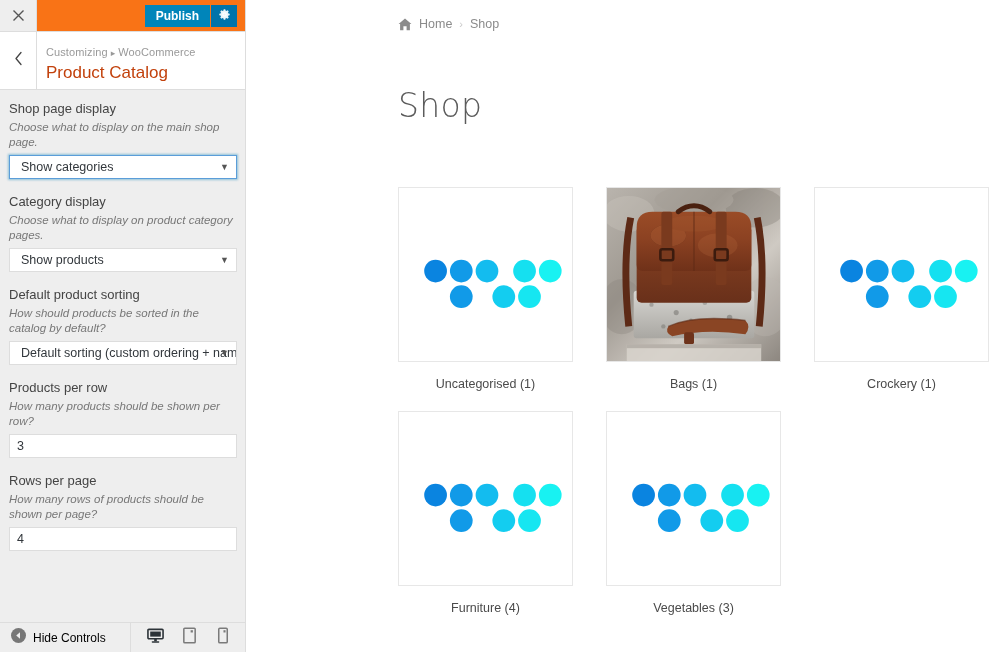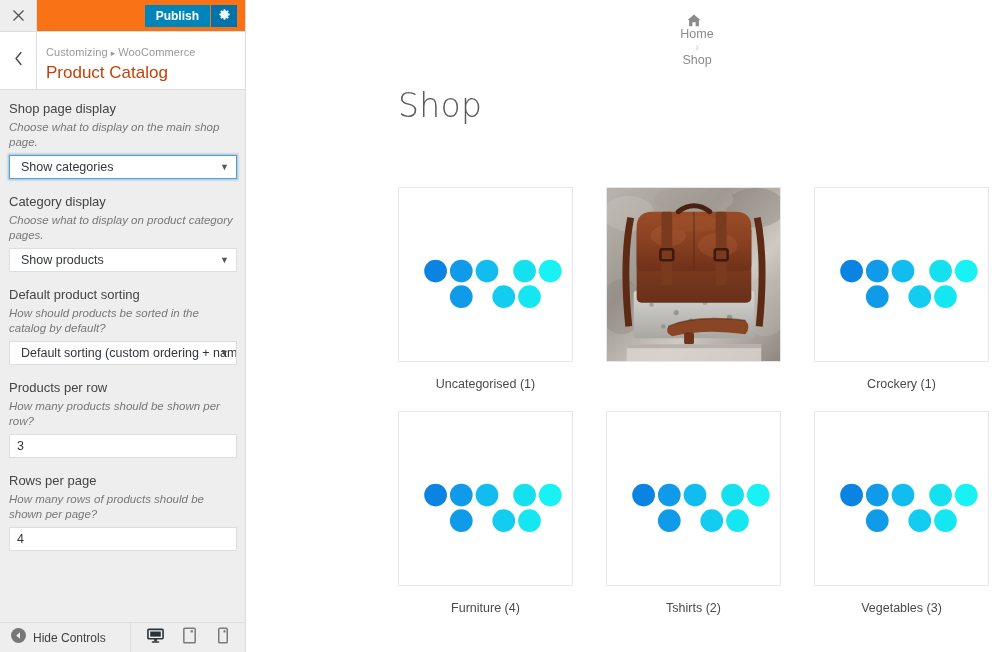--- a/index.html
+++ b/index.html
@@ -205,21 +205,21 @@
   }
   .hide-controls {
     display: flex;
     align-items: center;
     padding-left: 11px;
     cursor: pointer;
     flex: 0 0 auto;
   }
   .hide-controls-label {
     font-size: 12px;
-    color: #404040;
+    color: #000000;
     margin-left: 7px;
   }
   .devices {
     margin-left: auto;
     display: flex;
     align-items: center;
     padding-right: 12px;
     gap: 14px;
     border-left: 1px solid #dddddd;
     height: 30px;
@@ -245,21 +245,20 @@
   .preview-inner {
     padding: 14px 0 0 0;
   }
   .breadcrumb {
     display: flex;
     align-items: center;
     font-size: 12.5px;
     color: #8b8b8b;
     padding-left: 152px;
     height: 20px;
-    flex-direction: column;
   }
   .breadcrumb a { color: #8b8b8b; text-decoration: none; cursor: pointer; }
   .crumb-sep {
     margin: 0 7px;
     color: #c9c9c9;
     font-size: 11px;
   }
   .home-icon { margin-right: 7px; display: inline-flex; }
 
   .shop-title {
@@ -540,20 +539,21 @@
 
               <path d="M62 140 Q88 128 140 134 Q146 140 140 148 Q100 142 66 150 Q58 146 62 140 Z" fill="#8a4524"></path>
               <path d="M62 140 Q88 128 140 134" stroke="#5d2a16" stroke-width="1.4" fill="none" opacity=".6"></path>
 
               <rect x="78" y="146" width="10" height="12" rx="2" fill="#6e331b"></rect>
 
               <rect x="20" y="158" width="136" height="17" fill="#d8d4cd" opacity=".85"></rect>
               <rect x="20" y="158" width="136" height="4" fill="#a9a49c" opacity=".7"></rect>
             </svg>
           </div>
+          <div class="cat-name">Bags (1)</div>
         </div>
 
         <div class="cat-cell">
           <div class="cat-thumb">
             <svg viewBox="0 0 175 175" aria-hidden="true">
               <rect width="175" height="175" fill="#ffffff"></rect>
               <circle cx="37" cy="84" r="11.5" fill="#0a84e0"></circle>
               <circle cx="63" cy="84" r="11.5" fill="#119ae8"></circle>
               <circle cx="89" cy="84" r="11.5" fill="#13bcef"></circle>
               <circle cx="127" cy="84" r="11.5" fill="#15e0f0"></circle>
@@ -576,51 +576,35 @@
               <circle cx="127" cy="84" r="11.5" fill="#15e0f0"></circle>
               <circle cx="153" cy="84" r="11.5" fill="#18f2f2"></circle>
               <circle cx="63" cy="110" r="11.5" fill="#119ae8"></circle>
               <circle cx="106" cy="110" r="11.5" fill="#13cdf0"></circle>
               <circle cx="132" cy="110" r="11.5" fill="#16e6f1"></circle>
             </svg>
           </div>
           <div class="cat-name">Furniture (4)</div>
         </div>
 
+
         <div class="cat-cell">
           <div class="cat-thumb">
             <svg viewBox="0 0 175 175" aria-hidden="true">
               <rect width="175" height="175" fill="#ffffff"></rect>
               <circle cx="37" cy="84" r="11.5" fill="#0a84e0"></circle>
               <circle cx="63" cy="84" r="11.5" fill="#119ae8"></circle>
               <circle cx="89" cy="84" r="11.5" fill="#13bcef"></circle>
               <circle cx="127" cy="84" r="11.5" fill="#15e0f0"></circle>
               <circle cx="153" cy="84" r="11.5" fill="#18f2f2"></circle>
               <circle cx="63" cy="110" r="11.5" fill="#119ae8"></circle>
               <circle cx="106" cy="110" r="11.5" fill="#13cdf0"></circle>
               <circle cx="132" cy="110" r="11.5" fill="#16e6f1"></circle>
             </svg>
           </div>
-          <div class="cat-name">Tshirts (2)</div>
-        </div>
-
-        <div class="cat-cell">
-          <div class="cat-thumb">
-            <svg viewBox="0 0 175 175" aria-hidden="true">
-              <rect width="175" height="175" fill="#ffffff"></rect>
-              <circle cx="37" cy="84" r="11.5" fill="#0a84e0"></circle>
-              <circle cx="63" cy="84" r="11.5" fill="#119ae8"></circle>
-              <circle cx="89" cy="84" r="11.5" fill="#13bcef"></circle>
-              <circle cx="127" cy="84" r="11.5" fill="#15e0f0"></circle>
-              <circle cx="153" cy="84" r="11.5" fill="#18f2f2"></circle>
-              <circle cx="63" cy="110" r="11.5" fill="#119ae8"></circle>
-              <circle cx="106" cy="110" r="11.5" fill="#13cdf0"></circle>
-              <circle cx="132" cy="110" r="11.5" fill="#16e6f1"></circle>
-            </svg>
-          </div>
           <div class="cat-name">Vegetables (3)</div>
         </div>
 
       </div>
     </div>
   </div>
 
 </div>
 
 </body></html>

